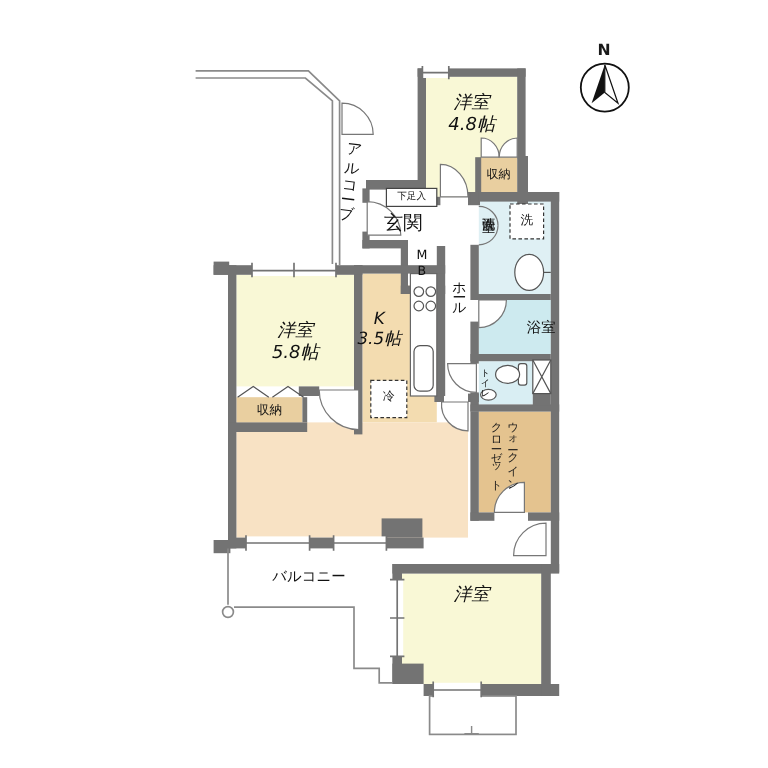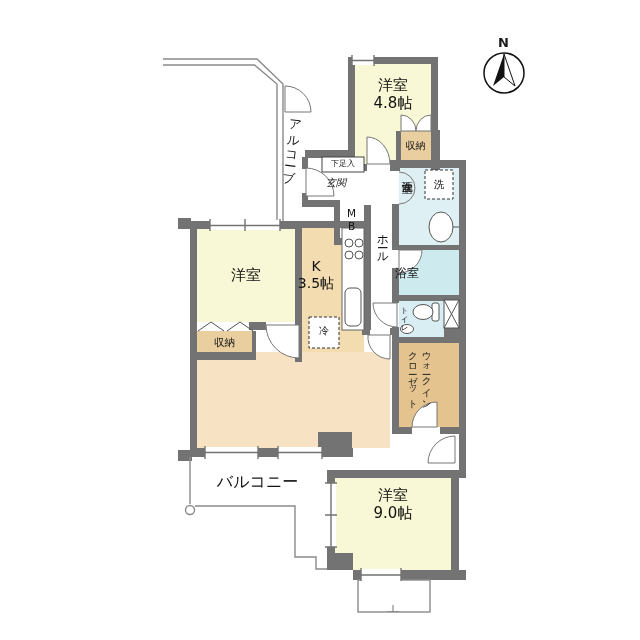--- a/index.html
+++ b/index.html
@@ -1,20 +1,20 @@
 <!DOCTYPE html>
 <html><head>
 <meta charset="utf-8">
 <style>
   html,body{margin:0;padding:0;background:#fff;}
   #canvas{position:relative;width:640px;height:640px;background:#ffffff;overflow:hidden;
           font-family:"DejaVu Sans","Liberation Sans",sans-serif;color:#1a1a1a;}
   svg.plan{position:absolute;left:0;top:0;width:640px;height:640px;}
   .lbl{position:absolute;text-align:center;line-height:1.18;white-space:nowrap;color:#111;}
-  .ln{display:block;}
+  .ln{display:block;font-style:italic;}
   .vert{writing-mode:vertical-rl;text-orientation:upright;letter-spacing:2px;line-height:1.2;}
   .wic{writing-mode:vertical-rl;text-orientation:upright;white-space:pre-line;
        letter-spacing:1px;line-height:1.45;text-align:left;}
   .tiny{letter-spacing:0;}
   .nmark{position:absolute;font-weight:bold;}
 </style>
 </head>
 <body>
 
 <div id="canvas">
@@ -179,53 +179,53 @@
     <span class="ln">洋室</span>
     <span class="ln">4.8帖</span>
   </div>
 
   <div class="lbl" style="left:400px;top:140px;width:31px;font-size:10px;">収納</div>
 
   <div class="lbl vert" style="left:290px;top:110px;font-size:12.5px;transform:rotate(7deg);transform-origin:top left;">アルコーブ</div>
 
   <div class="lbl tiny" style="left:322px;top:159px;width:42px;font-size:8px;">下足入</div>
 
-  <div class="lbl" style="left:314px;top:177px;width:44px;font-size:10px;font-style:italic;">玄関</div>
+  <div class="lbl" style="left:314px;top:177px;width:44px;font-size:16px;">玄関</div>
 
   <div class="lbl vert" style="left:345px;top:207px;font-size:10.5px;letter-spacing:1px;">MB</div>
 
   <div class="lbl vert" style="left:375px;top:227px;font-size:11.5px;">ホール</div>
 
   <div class="lbl vert" style="left:400px;top:172px;font-size:11px;letter-spacing:1px;">洗面室</div>
 
   <div class="lbl" style="left:425px;top:178px;width:28px;font-size:10.5px;">洗</div>
 
-  <div class="lbl" style="left:377px;top:266px;width:60px;font-size:12px;">浴室</div>
+  <div class="lbl" style="left:421px;top:266px;width:60px;font-size:12px;">浴室</div>
 
   <div class="lbl vert tiny" style="left:400px;top:302px;font-size:7.5px;letter-spacing:0;">トイレ</div>
 
   <div class="wic" style="position:absolute;left:406px;top:345px;height:82px;font-size:9.5px;">ウォークイン
 クローゼット</div>
 
   <div class="lbl" style="left:197px;top:267px;width:98px;font-size:15px;">
     <span class="ln">洋室</span>
+    <span class="ln">5.8帖</span>
   </div>
 
   <div class="lbl" style="left:197px;top:336px;width:55px;font-size:10.5px;">収納</div>
 
   <div class="lbl" style="left:286px;top:258px;width:60px;font-size:14px;">
     <span class="ln">K</span>
     <span class="ln">3.5帖</span>
   </div>
 
   <div class="lbl" style="left:309px;top:325px;width:30px;font-size:10px;">冷</div>
 
   <div class="lbl" style="left:230px;top:378px;width:130px;font-size:15px;">
   </div>
 
-  <div class="lbl" style="left:210px;top:473px;width:95px;font-size:16px;">バルコニー</div>
+  <div class="lbl" style="left:210px;top:473px;width:95px;font-size:12px;">バルコニー</div>
 
   <div class="lbl" style="left:335px;top:487px;width:116px;font-size:15px;">
     <span class="ln">洋室</span>
-    <span class="ln">9.0帖</span>
   </div>
 
 </div>
 
 </body></html>

